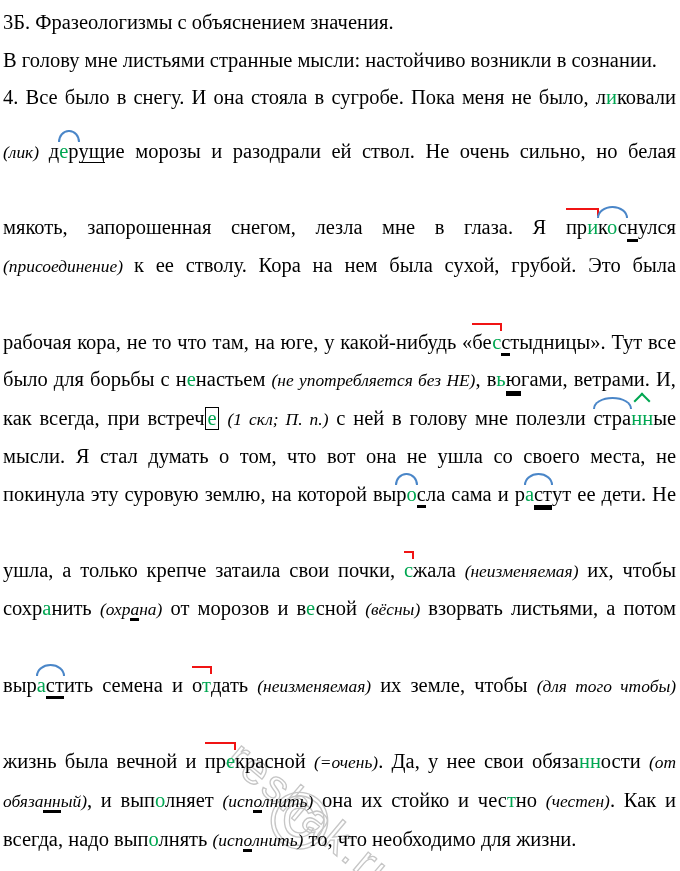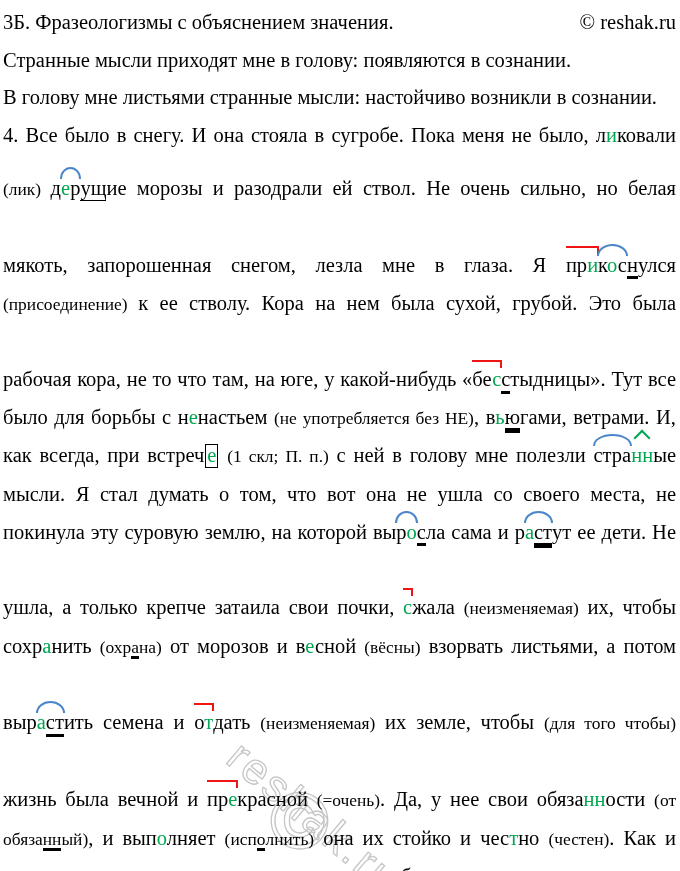--- a/index.html
+++ b/index.html
@@ -13,21 +13,21 @@
     position:relative;overflow:hidden;
   }
   #page{position:relative;z-index:1;padding:4px 4px 0 3px;}
   .hdr{
     display:flex;justify-content:space-between;align-items:flex-start;
     font-size:20.5px;line-height:37.6px;
   }
   .para{
     margin:0;font-size:20.5px;line-height:37.6px;text-align:justify;
   }
-  .i{font-size:0.85em;}
+  .i{font-style:italic;font-size:0.85em;}
   .g{color:var(--green);}
   .box{display:inline-block;line-height:1.05;border:1.5px solid #000;padding:0 1px;margin:0 1px;}
   .u1{display:inline-block;line-height:1.05;border-bottom:1px solid #000;margin-top:24px;}
   .u2{display:inline-block;line-height:1.05;border-bottom:1px solid #000;box-shadow:0 2px 0 #000;}
   .u3{display:inline-block;line-height:1.05;border-bottom:1px solid #000;box-shadow:0 2px 0 #000,0 4px 0 #000;}
   .arc{display:inline-block;line-height:1.05;position:relative;}
   .arc::before{
     content:"";position:absolute;left:-1px;right:-1px;top:-11px;height:10px;
     border:2px solid var(--blue);border-bottom:none;
     border-radius:50% 50% 0 0 / 100% 100% 0 0;
@@ -55,20 +55,18 @@
 </style>
 </head>
 <body>
 
 <span class="watermark" id="wm-text">reshak.ru</span>
 <span class="watermark" id="wm-symbol">©</span>
 
 <div id="page">
   <div class="hdr">
     <span>3Б. Фразеологизмы с объяснением значения.</span>
-    <span>© reshak.ru</span>
   </div>
   <div id="doc-body">
-      <p class="para"><span>Странные мысли приходят мне в голову: появляются в сознании.</span></p>
       <p class="para"><span>В голову мне листьями странные мысли: настойчиво возникли в сознании.</span></p>
       <p class="para"><span>4. Все было в снегу. И она стояла в сугробе. Пока меня не было, л</span><span class="g">и</span><span>ковали </span><span class="i">(лик) </span><span>д</span><span class="arc"><span class="g">е</span><span>р</span></span><span class="u1">ущ</span><span>ие морозы и разодрали ей ствол. Не очень сильно, но белая мякоть, запорошенная снегом, лезла мне в глаза. Я </span><span class="pre"><span>пр</span><span class="g">и</span></span><span class="arc"><span>к</span><span class="g">о</span><span>с</span></span><span class="u2">н</span><span>улся </span><span class="i">(присоединение) </span><span>к ее стволу. Кора на нем была сухой, грубой. Это была рабочая кора, не то что там, на юге, у какой-нибудь «</span><span class="pre"><span>бе</span><span class="g">с</span></span><span class="u2">с</span><span>тыдницы». Тут все было для борьбы с н</span><span class="g">е</span><span>настьем </span><span class="i">(не употребляется без НЕ)</span><span>, в</span><span class="g">ь</span><span class="u3">ю</span><span>гами, ветрами. И, как всегда, при встреч</span><span class="g box">е</span><span> </span><span class="i">(1 скл; П. п.)</span><span> с ней в голову мне полезли </span><span class="arc"><span>стра</span></span><span class="g car">нн</span><span>ые мысли. Я стал думать о том, что вот она не ушла со своего места, не покинула эту суровую землю, на которой вы</span><span class="arc"><span>р</span><span class="g">о</span></span><span class="u2">с</span><span>ла сама и р</span><span class="arc"><span class="g">а</span><span class="u3">ст</span></span><span>ут ее дети. Не ушла, а только крепче затаила свои почки, </span><span class="pre g">с</span><span>жала </span><span class="i">(неизменяемая)</span><span> их, чтобы сохр</span><span class="g">а</span><span>нить </span><span class="i"><span>(охр</span><span class="u2">а</span><span>на)</span></span><span> от морозов и в</span><span class="g">е</span><span>сной </span><span class="i">(вёсны)</span><span> взорвать листьями, а потом выр</span><span class="arc"><span class="g">а</span><span class="u2">ст</span></span><span>ить семена и </span><span class="pre"><span>о</span><span class="g">т</span></span><span>дать </span><span class="i">(неизменяемая)</span><span> их земле, чтобы </span><span class="i">(для того чтобы)</span><span> жизнь была вечной и </span><span class="pre"><span>пр</span><span class="g">е</span></span><span>красной </span><span class="i">(=очень)</span><span>. Да, у нее свои обяза</span><span class="g">нн</span><span>ости </span><span class="i"><span>(от обяза</span><span class="u2">нн</span><span>ый)</span></span><span>, и вып</span><span class="g">о</span><span>лняет </span><span class="i"><span>(исп</span><span class="u2">о</span><span>лнить)</span></span><span> она их стойко и чес</span><span class="g">т</span><span>но </span><span class="i">(честен)</span><span>. Как и всегда, надо вып</span><span class="g">о</span><span>лнять </span><span class="i"><span>(исп</span><span class="u2">о</span><span>лнить)</span></span><span> то, что необходимо для жизни.</span></p>
     </div>
 </div>
 
 </body></html>

